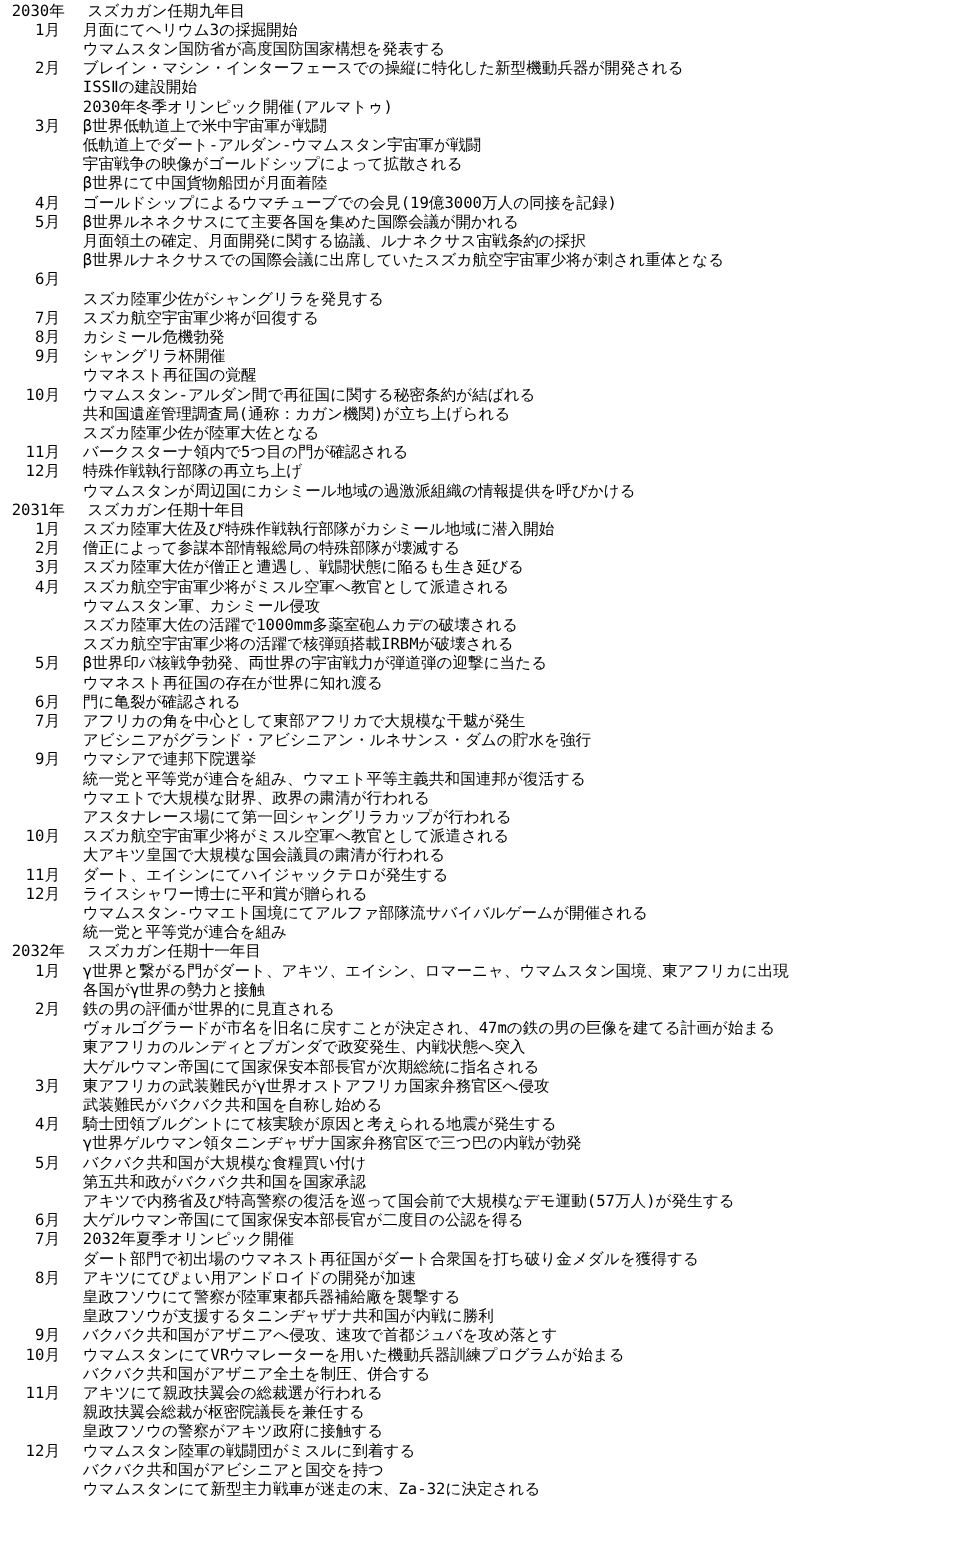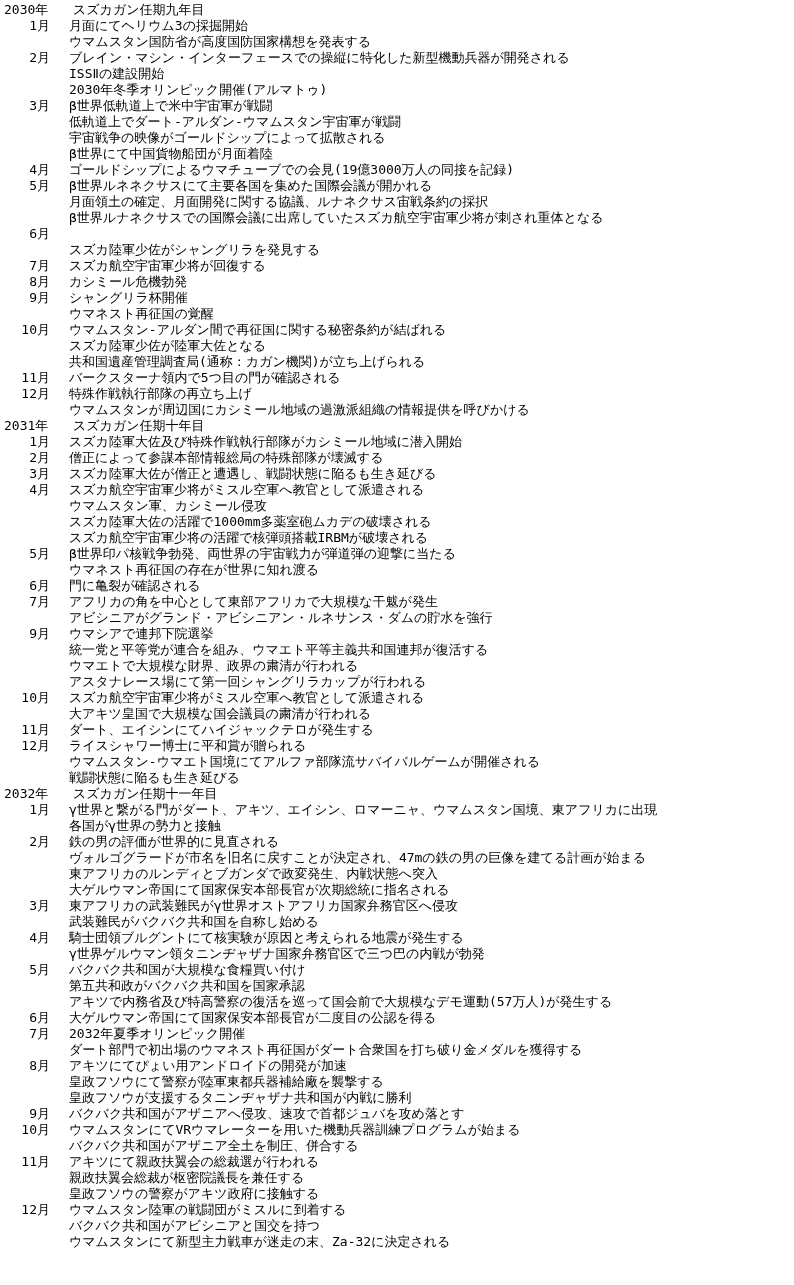--- a/index.html
+++ b/index.html
@@ -23,21 +23,21 @@
     display: flex;
     align-items: baseline;
     white-space: pre;
     height: 16px;
   }
   .label {
     flex: 0 0 50px;
     white-space: pre;
   }
   .label.year {
-    text-align: left;
+    text-align: right;
     padding-left: 4px;
   }
   .label.month {
     text-align: right;
   }
   .event {
     margin-left: 19px;
     white-space: pre;
     letter-spacing: 0;
   }
@@ -146,26 +146,26 @@
     <span class="event">ウマネスト再征国の覚醒</span>
   </div>
 
   <div class="row">
     <span class="label month">10月</span>
     <span class="event">ウマムスタン-アルダン間で再征国に関する秘密条約が結ばれる</span>
   </div>
 
   <div class="row">
     <span class="label month"></span>
+    <span class="event">共和国遺産管理調査局(通称：カガン機関)が立ち上げられる</span>
+  </div>
+
+  <div class="row">
+    <span class="label month"></span>
     <span class="event">スズカ陸軍少佐が陸軍大佐となる</span>
-  </div>
-
-  <div class="row">
-    <span class="label month"></span>
-    <span class="event">共和国遺産管理調査局(通称：カガン機関)が立ち上げられる</span>
   </div>
 
   <div class="row">
     <span class="label month">11月</span>
     <span class="event">バークスターナ領内で5つ目の門が確認される</span>
   </div>
 
   <div class="row">
     <span class="label month">12月</span>
     <span class="event">特殊作戦執行部隊の再立ち上げ</span>
@@ -282,21 +282,21 @@
     <span class="event">ライスシャワー博士に平和賞が贈られる</span>
   </div>
 
   <div class="row">
     <span class="label month"></span>
     <span class="event">ウマムスタン-ウマエト国境にてアルファ部隊流サバイバルゲームが開催される</span>
   </div>
 
   <div class="row">
     <span class="label month"></span>
-    <span class="event">戦闘状態に陥るも生き延びる</span>
+    <span class="event">統一党と平等党が連合を組み</span>
   </div>
 
   <div class="row">
     <span class="label year">2032年</span>
     <span class="event">スズカガン任期十一年目</span>
   </div>
 
   <div class="row">
     <span class="label month">1月</span>
     <span class="event">γ世界と繋がる門がダート、アキツ、エイシン、ロマーニャ、ウマムスタン国境、東アフリカに出現</span>

